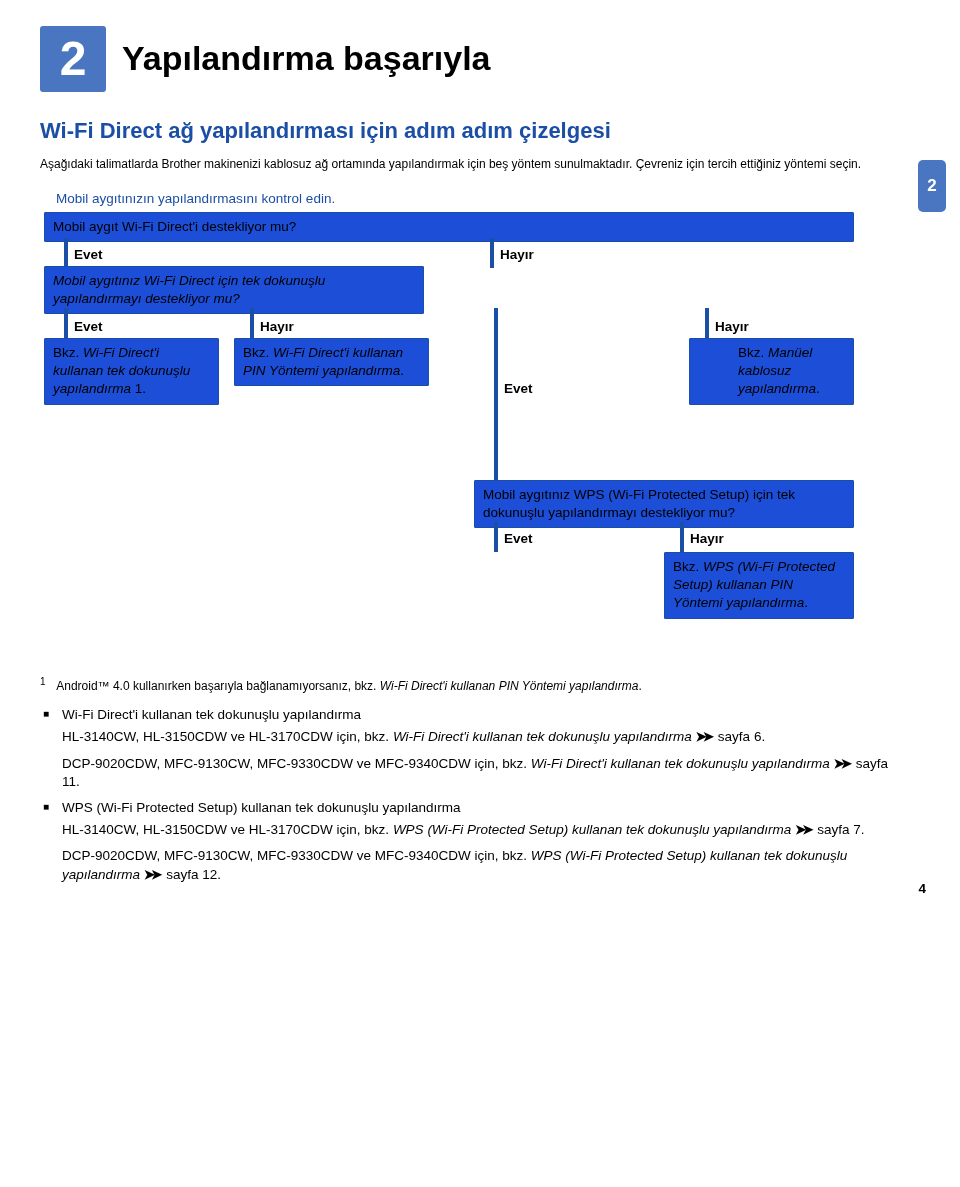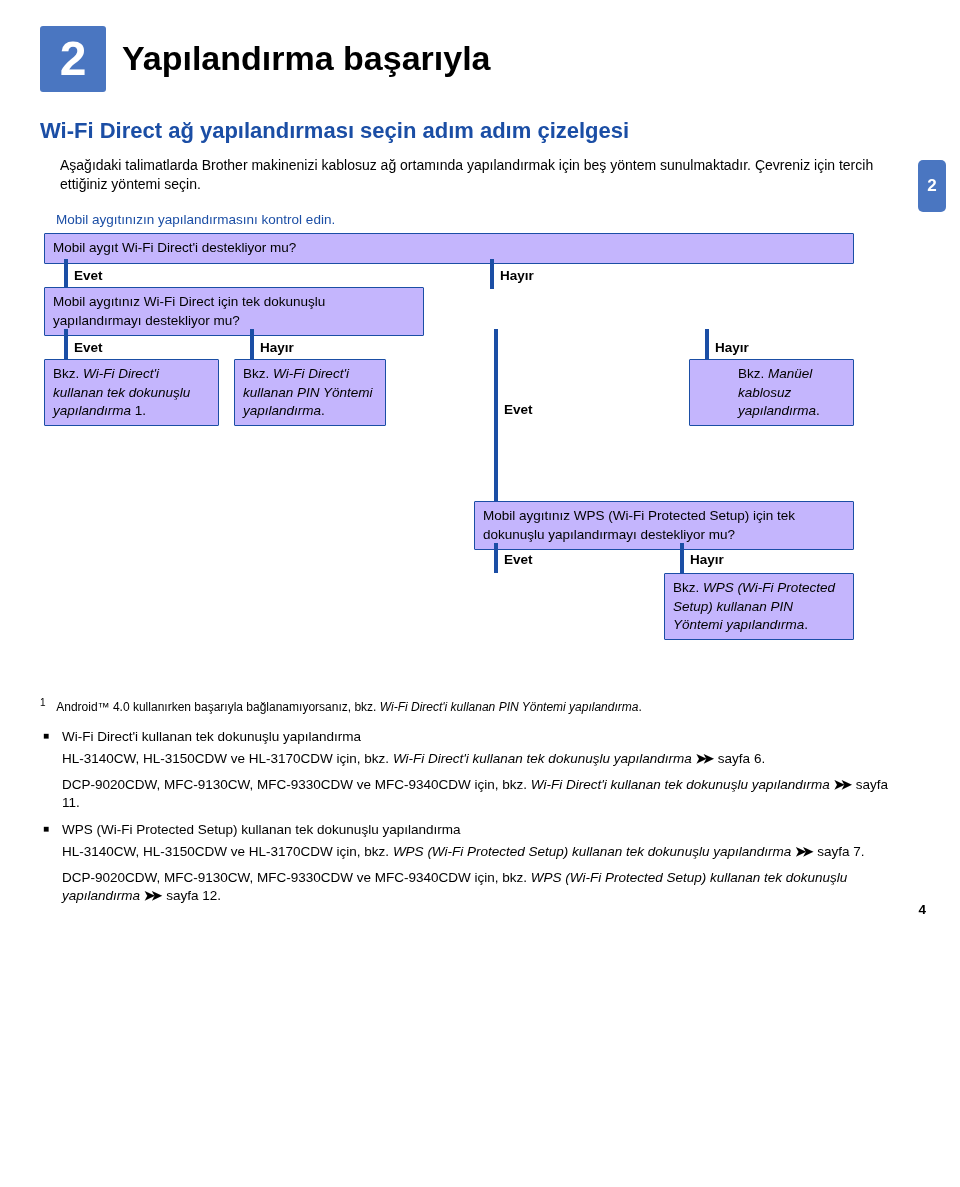--- a/index.html
+++ b/index.html
@@ -39,43 +39,42 @@
     font-weight: bold;
     color: #000;
   }
   .section-title {
     font-size: 22px;
     font-weight: bold;
     color: #1b4ea5;
     margin-bottom: 10px;
   }
   .intro {
-    font-size: 14px;
+    font-size: 12px;
     margin-bottom: 18px;
-    margin-left: 20px;
   }
   .side-tab {
     position: absolute;
     right: 14px;
     top: 160px;
     width: 28px;
     height: 52px;
     border-radius: 5px;
     background: #4a76c1;
     color: #fff;
     font-size: 17px;
     font-weight: bold;
     display: flex;
     align-items: center;
     justify-content: center;
   }
   .flowchart-area { position: relative; }
   .fc-box {
     border: 1px solid #1b4ea5;
-    background: #c4b5fd;
+    background: #1d4ed8;
     padding: 5px 8px;
     font-size: 13.5px;
     position: absolute;
     border-radius: 1px;
   }
   .fc-text {
     position: absolute;
     color: #1b4ea5;
     font-size: 13.5px;
   }
@@ -127,50 +126,50 @@
 
 <div class="page">
 
   <div class="chapter-row">
     <div class="chapter-number">2</div>
     <div class="chapter-title">Yapılandırma başarıyla</div>
   </div>
 
   <div class="side-tab">2</div>
 
-  <div class="section-title">Wi-Fi Direct ağ yapılandırması seçin adım adım çizelgesi</div>
+  <div class="section-title">Wi-Fi Direct ağ yapılandırması için adım adım çizelgesi</div>
 
   <div class="intro">Aşağıdaki talimatlarda Brother makinenizi kablosuz ağ ortamında yapılandırmak için beş yöntem sunulmaktadır. Çevreniz için tercih ettiğiniz yöntemi seçin.</div>
 
   <div class="flowchart-area" style="height:575px;">
 
     <div class="fc-text" style="left:16px; top:0;">Mobil aygıtınızın yapılandırmasını kontrol edin.</div>
 
     <div class="fc-box" style="left:4px; top:22px; width:810px;">Mobil aygıt Wi-Fi Direct'i destekliyor mu?</div>
 
     <div class="fc-line" style="left:24px; top:48px; width:4px; height:30px;"></div>
     <div class="fc-line" style="left:450px; top:48px; width:4px; height:30px;"></div>
     <div class="fc-label" style="left:34px; top:56px;">Evet</div>
     <div class="fc-label" style="left:460px; top:56px;">Hayır</div>
 
-    <div class="fc-box" style="left:4px; top:76px; width:380px;">Mobil aygıtınız Wi-Fi Direct için tek dokunuşlu yapılandırmayı destekliyor mu?</div>
+    <div class="fc-box" style="left:4px; top:76px; width:380px;font-style:italic;">Mobil aygıtınız Wi-Fi Direct için tek dokunuşlu yapılandırmayı destekliyor mu?</div>
 
     <div class="fc-line" style="left:24px; top:118px; width:4px; height:30px;"></div>
     <div class="fc-line" style="left:210px; top:118px; width:4px; height:30px;"></div>
     <div class="fc-label" style="left:34px; top:128px;">Evet</div>
     <div class="fc-label" style="left:220px; top:128px;">Hayır</div>
 
     <div class="fc-line" style="left:454px; top:118px; width:4px; height:175px;"></div>
     <div class="fc-line" style="left:665px; top:118px; width:4px; height:30px;"></div>
     <div class="fc-label" style="left:675px; top:128px;">Hayır</div>
 
     <div class="fc-box" style="left:4px; top:148px; width:175px;">
       <span>Bkz. </span><span class="italic">Wi-Fi Direct'i kullanan tek dokunuşlu yapılandırma</span><span> 1.</span>
     </div>
-    <div class="fc-box" style="left:194px; top:148px; width:152px;">
+    <div class="fc-box" style="left:194px; top:148px; width:195px;">
       <span>Bkz. </span><span class="italic">Wi-Fi Direct'i kullanan PIN Yöntemi yapılandırma</span><span>.</span>
     </div>
     <div class="fc-box" style="left:649px; top:148px; width:165px;padding-left:48px;">
       <span>Bkz. </span><span class="italic">Manüel kablosuz yapılandırma</span><span>.</span>
     </div>
 
     <div class="fc-label" style="left:464px; top:190px;">Evet</div>
 
     <div class="fc-box" style="left:434px; top:290px; width:380px;">Mobil aygıtınız WPS (Wi-Fi Protected Setup) için tek dokunuşlu yapılandırmayı destekliyor mu?</div>
 

